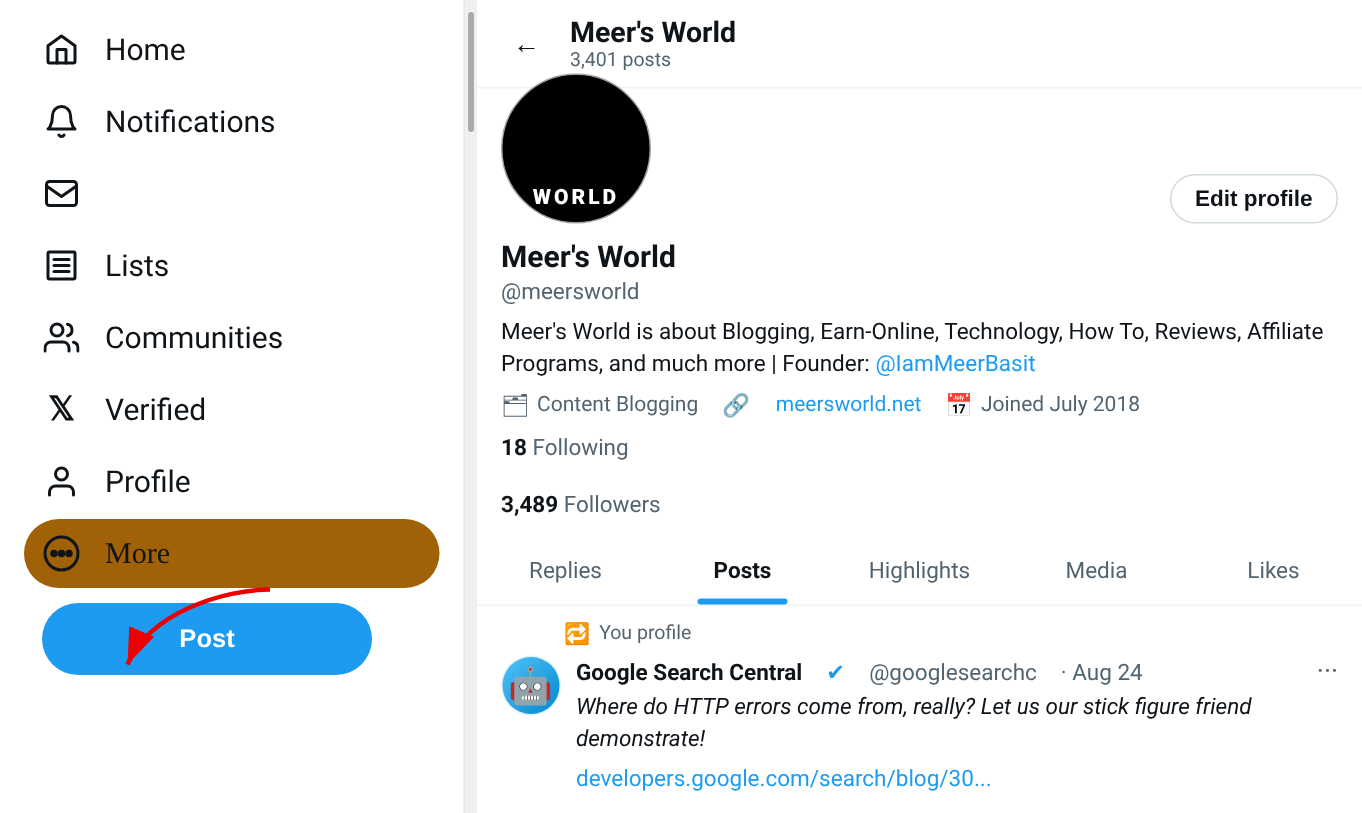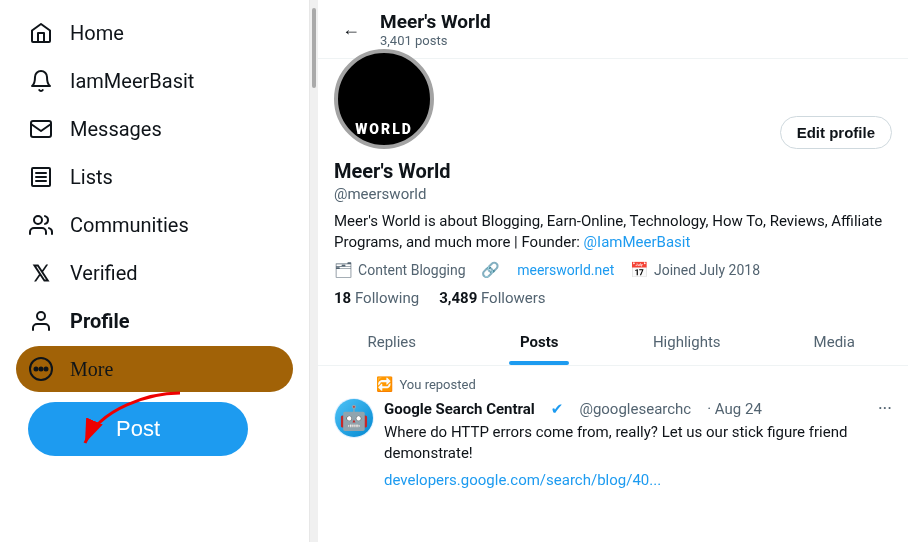--- a/index.html
+++ b/index.html
@@ -42,29 +42,29 @@
       align-items: center;
       justify-content: center;
       font-size: 22px;
       color: #0f1419;
     }
     .sidebar-item .label {
       font-size: 20px;
       font-weight: 400;
       color: #0f1419;
     }
-    .sidebar-item.profile-item .label { font-weight: 700; }
+    .sidebar-item.profile-item .label { font-weight: 400; }
     .post-button {
       background: #1d9bf0;
       color: #fff;
       border: none;
       border-radius: 999px;
       padding: 14px 0;
-      font-size: 22px;
-      font-weight: 400;
+      font-size: 17px;
+      font-weight: 700;
       cursor: pointer;
       width: 220px;
       margin-top: 8px;
       margin-left: 12px;
     }
 
     
     .main {
       flex: 1;
       overflow: hidden;
@@ -111,21 +111,21 @@
       justify-content: space-between;
       align-items: flex-end;
       margin-top: -10px;
       margin-bottom: 10px;
     }
     .avatar {
       width: 100px;
       height: 100px;
       border-radius: 50%;
       background: #000;
-      border: 4px solid #a3a3a3;
+      border: 1px solid #a3a3a3;
       overflow: hidden;
       display: flex;
       align-items: flex-end;
       justify-content: center;
     }
     .avatar-world-text {
       font-size: 14px;
       font-weight: 900;
       color: #fff;
       letter-spacing: 2px;
@@ -172,20 +172,21 @@
       gap: 5px;
       font-size: 14px;
       color: #536471;
     }
     .meta-item a { color: #1d9bf0; text-decoration: none; }
     .meta-icon { font-size: 15px; }
     .profile-stats {
       display: flex;
       gap: 20px;
       margin-bottom: 12px;
+      flex-direction: column;
     }
     .stat-item {
       font-size: 15px;
       color: #536471;
       cursor: pointer;
     }
     .stat-item strong {
       color: #0f1419;
       font-weight: 700;
     }
@@ -282,20 +283,21 @@
     .tweet-more {
       color: #536471;
       cursor: pointer;
       font-size: 18px;
     }
     .tweet-text {
       font-size: 15px;
       color: #0f1419;
       line-height: 1.4;
       margin-bottom: 6px;
+      font-style: italic;
     }
     .tweet-link {
       color: #1d9bf0;
       font-size: 15px;
       text-decoration: none;
     }
   </style>
 </head>
 <body>
 
@@ -312,31 +314,30 @@
   </div>
 
 
   <div class="sidebar-item">
     <span class="icon">
       <svg width="24" height="24" viewBox="0 0 24 24" fill="none" stroke="#0f1419" stroke-width="2" stroke-linecap="round" stroke-linejoin="round">
         <path d="M18 8A6 6 0 006 8c0 7-3 9-3 9h18s-3-2-3-9"></path>
         <path d="M13.73 21a2 2 0 01-3.46 0"></path>
       </svg>
     </span>
-    <span class="label">IamMeerBasit</span>
+    <span class="label">Notifications</span>
   </div>
 
   <div class="sidebar-item">
     <span class="icon">
       <svg width="24" height="24" viewBox="0 0 24 24" fill="none" stroke="#0f1419" stroke-width="2" stroke-linecap="round" stroke-linejoin="round">
         <rect x="2" y="4" width="20" height="16" rx="2"></rect>
         <path d="M2 7l10 7 10-7"></path>
       </svg>
     </span>
-    <span class="label">Messages</span>
   </div>
 
   <div class="sidebar-item">
     <span class="icon">
       <svg width="24" height="24" viewBox="0 0 24 24" fill="none" stroke="#0f1419" stroke-width="2" stroke-linecap="round" stroke-linejoin="round">
         <rect x="3" y="3" width="18" height="18" rx="1"></rect>
         <line x1="7" y1="8" x2="17" y2="8"></line>
         <line x1="7" y1="12" x2="17" y2="12"></line>
         <line x1="7" y1="16" x2="17" y2="16"></line>
       </svg>
@@ -452,40 +453,41 @@
         <span>Followers</span>
       </span>
     </div>
   </div>
 
   <div class="profile-tabs">
     <div class="tab"><span>Replies</span></div>
     <div class="tab active"><span>Posts</span></div>
     <div class="tab"><span>Highlights</span></div>
     <div class="tab"><span>Media</span></div>
+    <div class="tab"><span>Likes</span></div>
   </div>
 
   <div class="tweet-area">
     <div class="repost-label">
       <span style="font-size:14px;">🔁</span>
-      <span>You reposted</span>
+      <span>You profile</span>
     </div>
     <div class="tweet-row">
       <div class="tweet-avatar">
         <div class="tweet-avatar-inner" style="font-size:24px;">🤖</div>
       </div>
       <div class="tweet-content">
         <div class="tweet-header">
           <div class="tweet-user-info">
             <span class="tweet-name">Google Search Central</span>
             <span class="verified-badge">✔</span>
             <span class="tweet-handle">@googlesearchc</span>
             <span class="tweet-date">· Aug 24</span>
           </div>
           <div class="tweet-more">···</div>
         </div>
         <div class="tweet-text">Where do HTTP errors come from, really? Let us our stick figure friend demonstrate!</div>
-        <a href="#" class="tweet-link">developers.google.com/search/blog/40...</a>
+        <a href="#" class="tweet-link">developers.google.com/search/blog/30...</a>
       </div>
     </div>
   </div>
 
 </div>
 
 </body></html>

